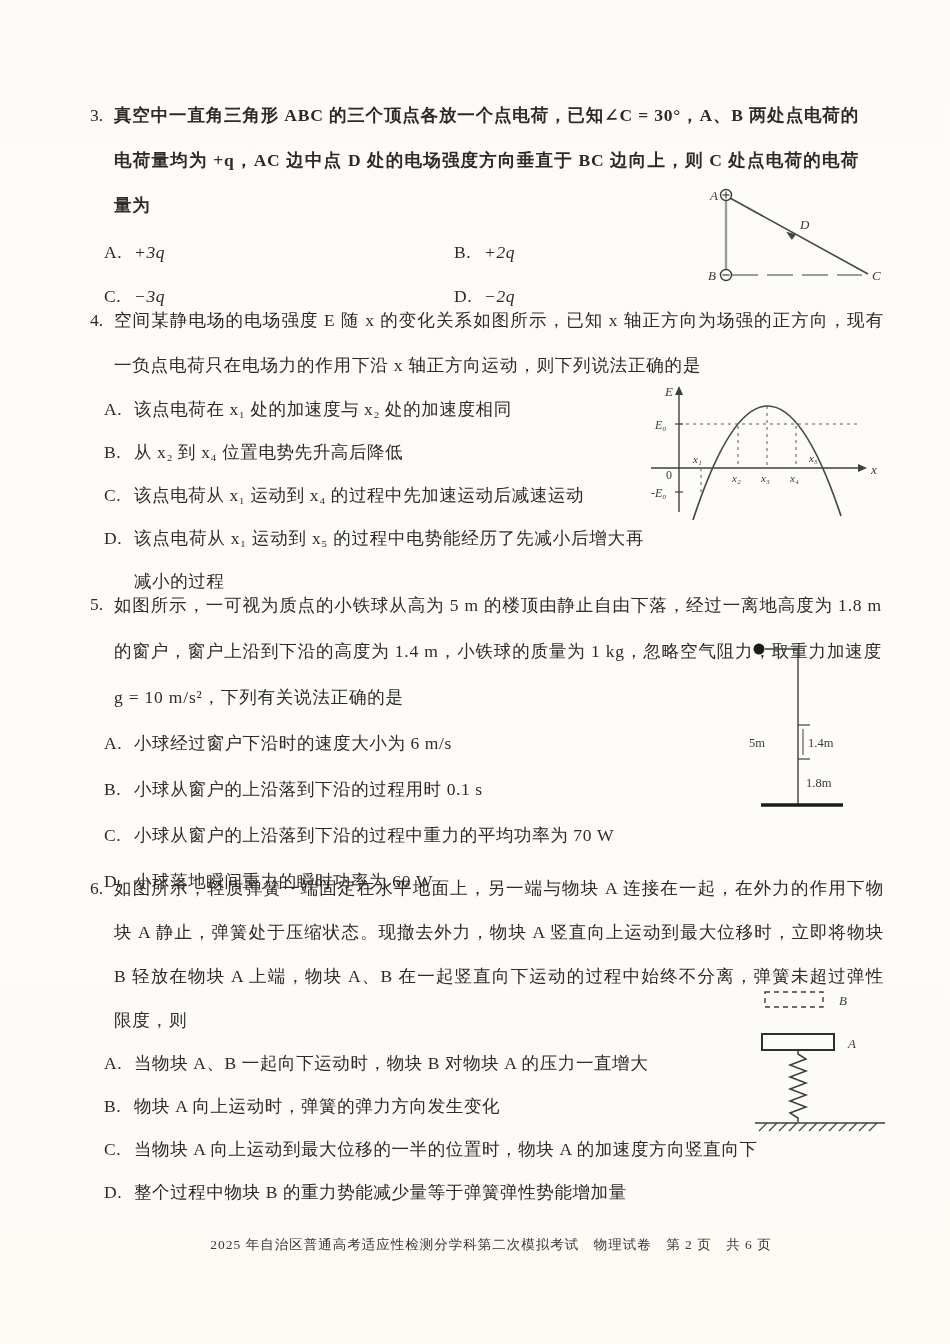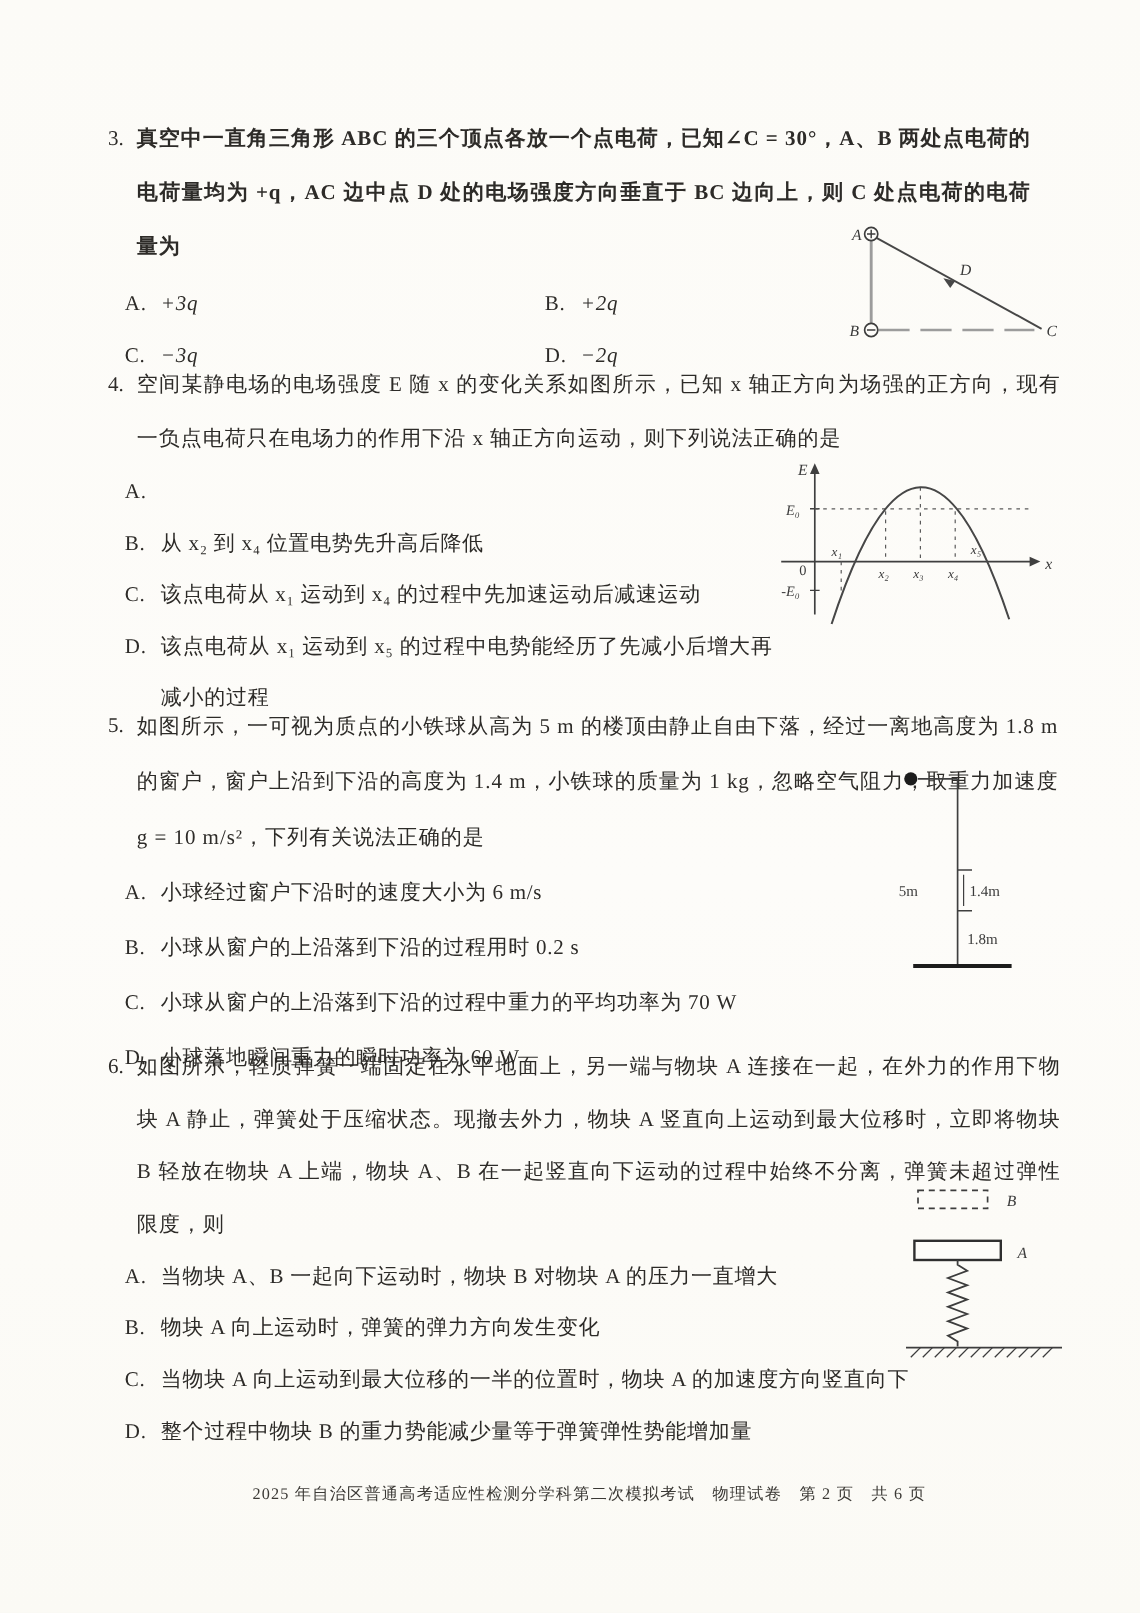--- a/index.html
+++ b/index.html
@@ -100,20 +100,21 @@
   </div>
 
   <div class="q" id="q4">
     <div class="stem">
       <span class="qnum">4.</span>
       <span class="stemtext">空间某静电场的电场强度 E 随 x 的变化关系如图所示，已知 x 轴正方向为场强的正方向，现有一负点电荷只在电场力的作用下沿 x 轴正方向运动，则下列说法正确的是</span>
     </div>
     <div class="opts">
       <div class="opt">
         <span class="optlabel">A.</span>
+        <span class="opttext">该点电荷在 x₁ 处的加速度与 x₂ 处的加速度相同</span>
       </div>
       <div class="opt">
         <span class="optlabel">B.</span>
         <span class="opttext">从 x₂ 到 x₄ 位置电势先升高后降低</span>
       </div>
       <div class="opt">
         <span class="optlabel">C.</span>
         <span class="opttext">该点电荷从 x₁ 运动到 x₄ 的过程中先加速运动后减速运动</span>
       </div>
       <div class="opt">
@@ -160,21 +161,21 @@
       <span class="qnum">5.</span>
       <span class="stemtext">如图所示，一可视为质点的小铁球从高为 5 m 的楼顶由静止自由下落，经过一离地高度为 1.8 m 的窗户，窗户上沿到下沿的高度为 1.4 m，小铁球的质量为 1 kg，忽略空气阻力，取重力加速度 g = 10 m/s²，下列有关说法正确的是</span>
     </div>
     <div class="opts">
       <div class="opt">
         <span class="optlabel">A.</span>
         <span class="opttext">小球经过窗户下沿时的速度大小为 6 m/s</span>
       </div>
       <div class="opt">
         <span class="optlabel">B.</span>
-        <span class="opttext">小球从窗户的上沿落到下沿的过程用时 0.2 s</span>
+        <span class="opttext">小球从窗户的上沿落到下沿的过程用时 0.1 s</span>
       </div>
       <div class="opt">
         <span class="optlabel">C.</span>
         <span class="opttext">小球从窗户的上沿落到下沿的过程中重力的平均功率为 70 W</span>
       </div>
       <div class="opt">
         <span class="optlabel">D.</span>
         <span class="opttext">小球落地瞬间重力的瞬时功率为 60 W</span>
       </div>
     </div>

